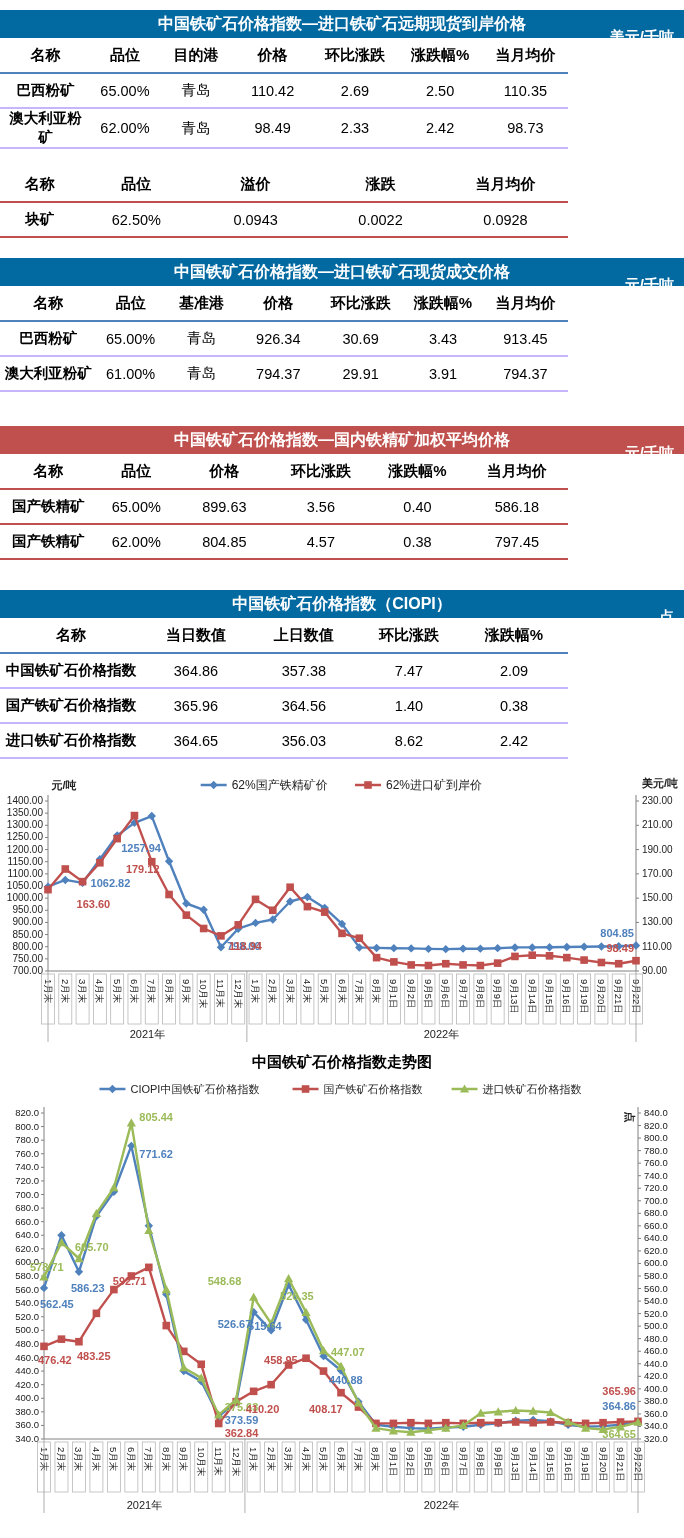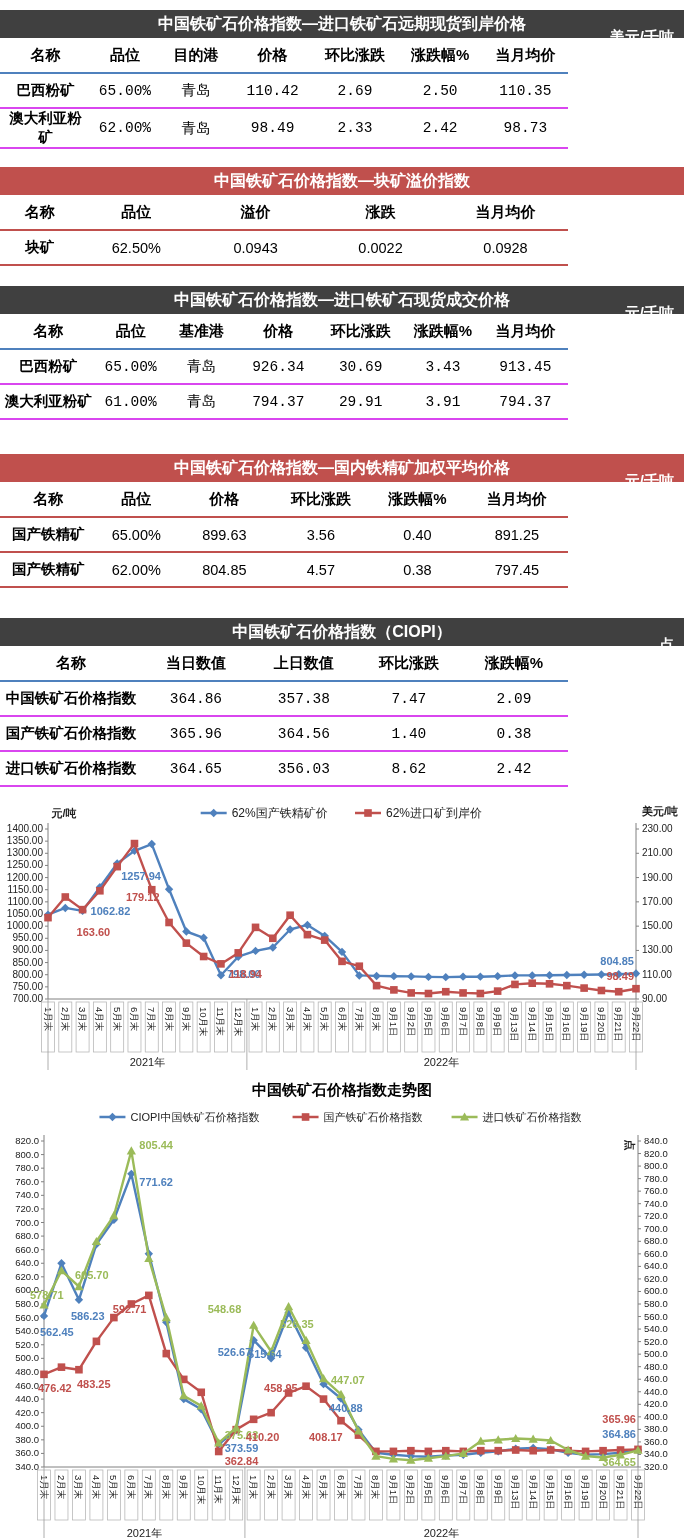--- a/index.html
+++ b/index.html
@@ -1,27 +1,27 @@
 <!DOCTYPE html>
 <html><head>
 <meta charset="utf-8">
 <style>
   html,body{margin:0;padding:0;background:#fff;}
   body{width:684px;height:1538px;overflow:hidden;font-family:"Liberation Sans","DejaVu Sans",sans-serif;color:#000;}
   .tbl-section{width:684px;}
   .mt10{margin-top:10px}.mt18{margin-top:18px}.mt20{margin-top:20px}.mt34{margin-top:34px}.mt30{margin-top:30px}
   .titlebar{position:relative;height:28px;line-height:28px;text-align:center;color:#fff;font-weight:bold;font-size:16px;}
   .titlebar .tbl-unit{position:absolute;right:10px;top:13px;font-size:15px;}
-  .theme-blue .titlebar{background:#404040;margin-top:9px;}
+  .theme-blue .titlebar{background:#0369a1;margin-top:9px;}
   .theme-red .titlebar{background:#C0504D;}
   table.tbl{width:568px;border-collapse:collapse;table-layout:fixed;background:#fff;}
   .tbl th{height:34px;font-size:15px;font-weight:bold;text-align:center;padding:0 2px;}
   .tbl td{height:33px;font-size:14.5px;text-align:center;padding:0 2px;}
   .theme-blue .tbl th{border-bottom:2px solid #4F81BD;}
-  .theme-blue .tbl td{border-bottom:2px solid #d946ef;font-family:Liberation Mono, monospace;}
+  .theme-blue .tbl td{border-bottom:2px solid #c4b5fd;}
   .theme-red .tbl th{border-bottom:2px solid #C0504D;}
   .theme-red .tbl td{border-bottom:2px solid #C0504D;}
   .tbl td.name-cell{font-weight:bold;}
   .chart-section{width:684px;}
   .chart-title{height:22px;line-height:22px;text-align:center;font-weight:bold;font-size:15px;}
   .cs1{margin-top:12px;}
   .cs2{margin-top:6px;}
   svg{display:block;}
 </style>
 </head>
@@ -70,24 +70,20 @@
           <td>98.49</td>
           <td>2.33</td>
           <td>2.42</td>
           <td>98.73</td>
         </tr>
       </tbody>
     </table>
 </div>
 
 <div class="tbl-section mt18 theme-red">
-  <div class="titlebar">
-    <span class="tbl-title">中国铁矿石价格指数—块矿溢价指数</span>
-    <span class="tbl-unit"></span>
-  </div>
   <table class="tbl">
       <colgroup>
         <col style="width: 14%;">
         <col style="width: 20%;">
         <col style="width: 22%;">
         <col style="width: 22%;">
         <col style="width: 22%;">
       </colgroup>
       <thead>
         <tr>
@@ -183,21 +179,21 @@
           <th>当月均价</th>
         </tr>
       </thead>
       <tbody>
         <tr>
           <td class="name-cell">国产铁精矿</td>
           <td>65.00%</td>
           <td>899.63</td>
           <td>3.56</td>
           <td>0.40</td>
-          <td>891.25</td>
+          <td>586.18</td>
         </tr>
         <tr>
           <td class="name-cell">国产铁精矿</td>
           <td>62.00%</td>
           <td>804.85</td>
           <td>4.57</td>
           <td>0.38</td>
           <td>797.45</td>
         </tr>
       </tbody>

